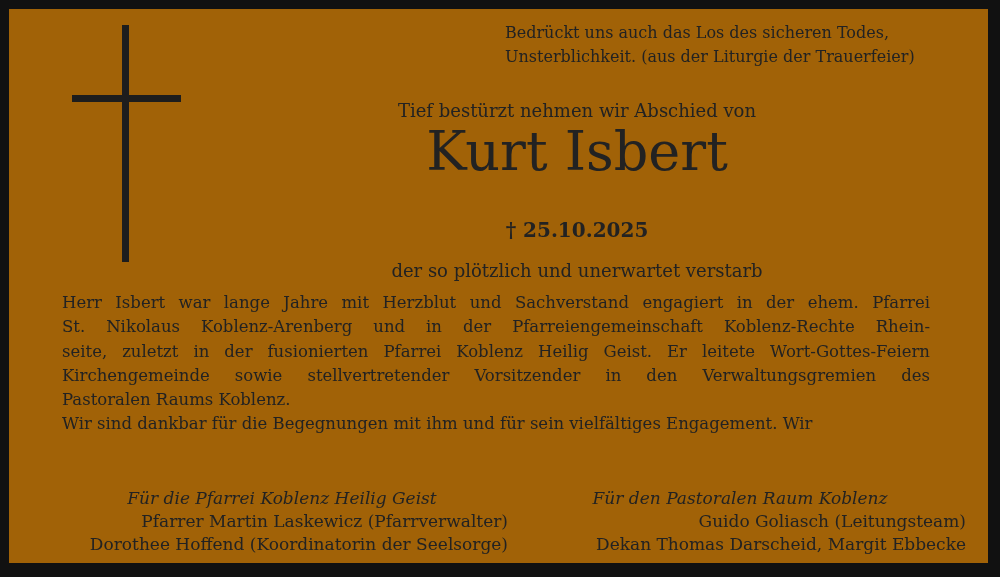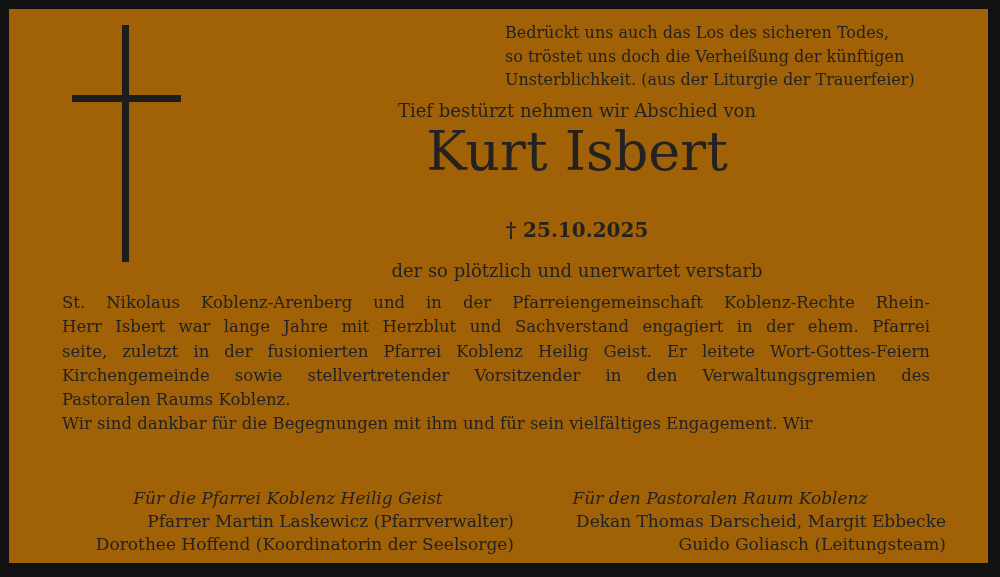--- a/index.html
+++ b/index.html
@@ -38,69 +38,68 @@
   .para .line { line-height: 24.3px; height: 24.3px; overflow: hidden;
                 text-align: justify; text-align-last: justify; }
   .para .line:last-child { text-align-last: left; }
   .para1 { top: 282px; }
   .para2 { top: 403px; }
 
   
   .sig { top: 478px; width: 452px; font-size: 17px; text-align: center; }
   .sig .role { font-style: italic; line-height: 23px; }
   .sig .line { line-height: 23px; text-align: right; }
-  .sig-left  { left: 53px; }
-  .sig-right { left: 485px; }
+  .sig-left  { left: 47px; }
+  .sig-right { left: 505px; }
 </style>
 </head>
 <body>
 
 <div class="page">
 
   <div>
     <div class="abs cross-v"></div>
     <div class="abs cross-h"></div>
   </div>
 
   <div class="abs quote">
       <div class="line">Bedrückt uns auch das Los des sicheren Todes,</div>
-      <div class="line">so tröstet uns doch die Verheißung der künftigen</div>
       <div class="line">Unsterblichkeit. (aus der Liturgie der Trauerfeier)</div>
     </div>
 
   <div class="abs headline">
     <div class="intro">Tief bestürzt nehmen wir Abschied von</div>
     <div class="name">Kurt Isbert</div>
     <div class="dates">
       <span>† 25.10.2025</span>
     </div>
     <div class="subline">der so plötzlich und unerwartet verstarb</div>
   </div>
 
   <div class="abs para para1">
+      <div class="line">Herr Isbert war lange Jahre mit Herzblut und Sachverstand engagiert in der ehem. Pfarrei</div>
       <div class="line">St. Nikolaus Koblenz-Arenberg und in der Pfarreiengemeinschaft Koblenz-Rechte Rhein-</div>
-      <div class="line">Herr Isbert war lange Jahre mit Herzblut und Sachverstand engagiert in der ehem. Pfarrei</div>
       <div class="line">seite, zuletzt in der fusionierten Pfarrei Koblenz Heilig Geist. Er leitete Wort-Gottes-Feiern</div>
       <div class="line">Kirchengemeinde sowie stellvertretender Vorsitzender in den Verwaltungsgremien des</div>
       <div class="line">Pastoralen Raums Koblenz.</div>
     </div>
 
   <div class="abs para para2">
       <div class="line">Wir sind dankbar für die Begegnungen mit ihm und für sein vielfältiges Engagement. Wir</div>
     </div>
 
   <div class="abs sig sig-left">
     <div class="role">Für die Pfarrei Koblenz Heilig Geist</div>
     <div>
         <div class="line">Pfarrer Martin Laskewicz (Pfarrverwalter)</div>
         <div class="line">Dorothee Hoffend (Koordinatorin der Seelsorge)</div>
       </div>
   </div>
 
   <div class="abs sig sig-right">
     <div class="role">Für den Pastoralen Raum Koblenz</div>
     <div>
+        <div class="line">Guido Goliasch (Leitungsteam)</div>
         <div class="line">Dekan Thomas Darscheid, Margit Ebbecke</div>
-        <div class="line">Guido Goliasch (Leitungsteam)</div>
       </div>
   </div>
 
 </div>
 
 </body></html>

